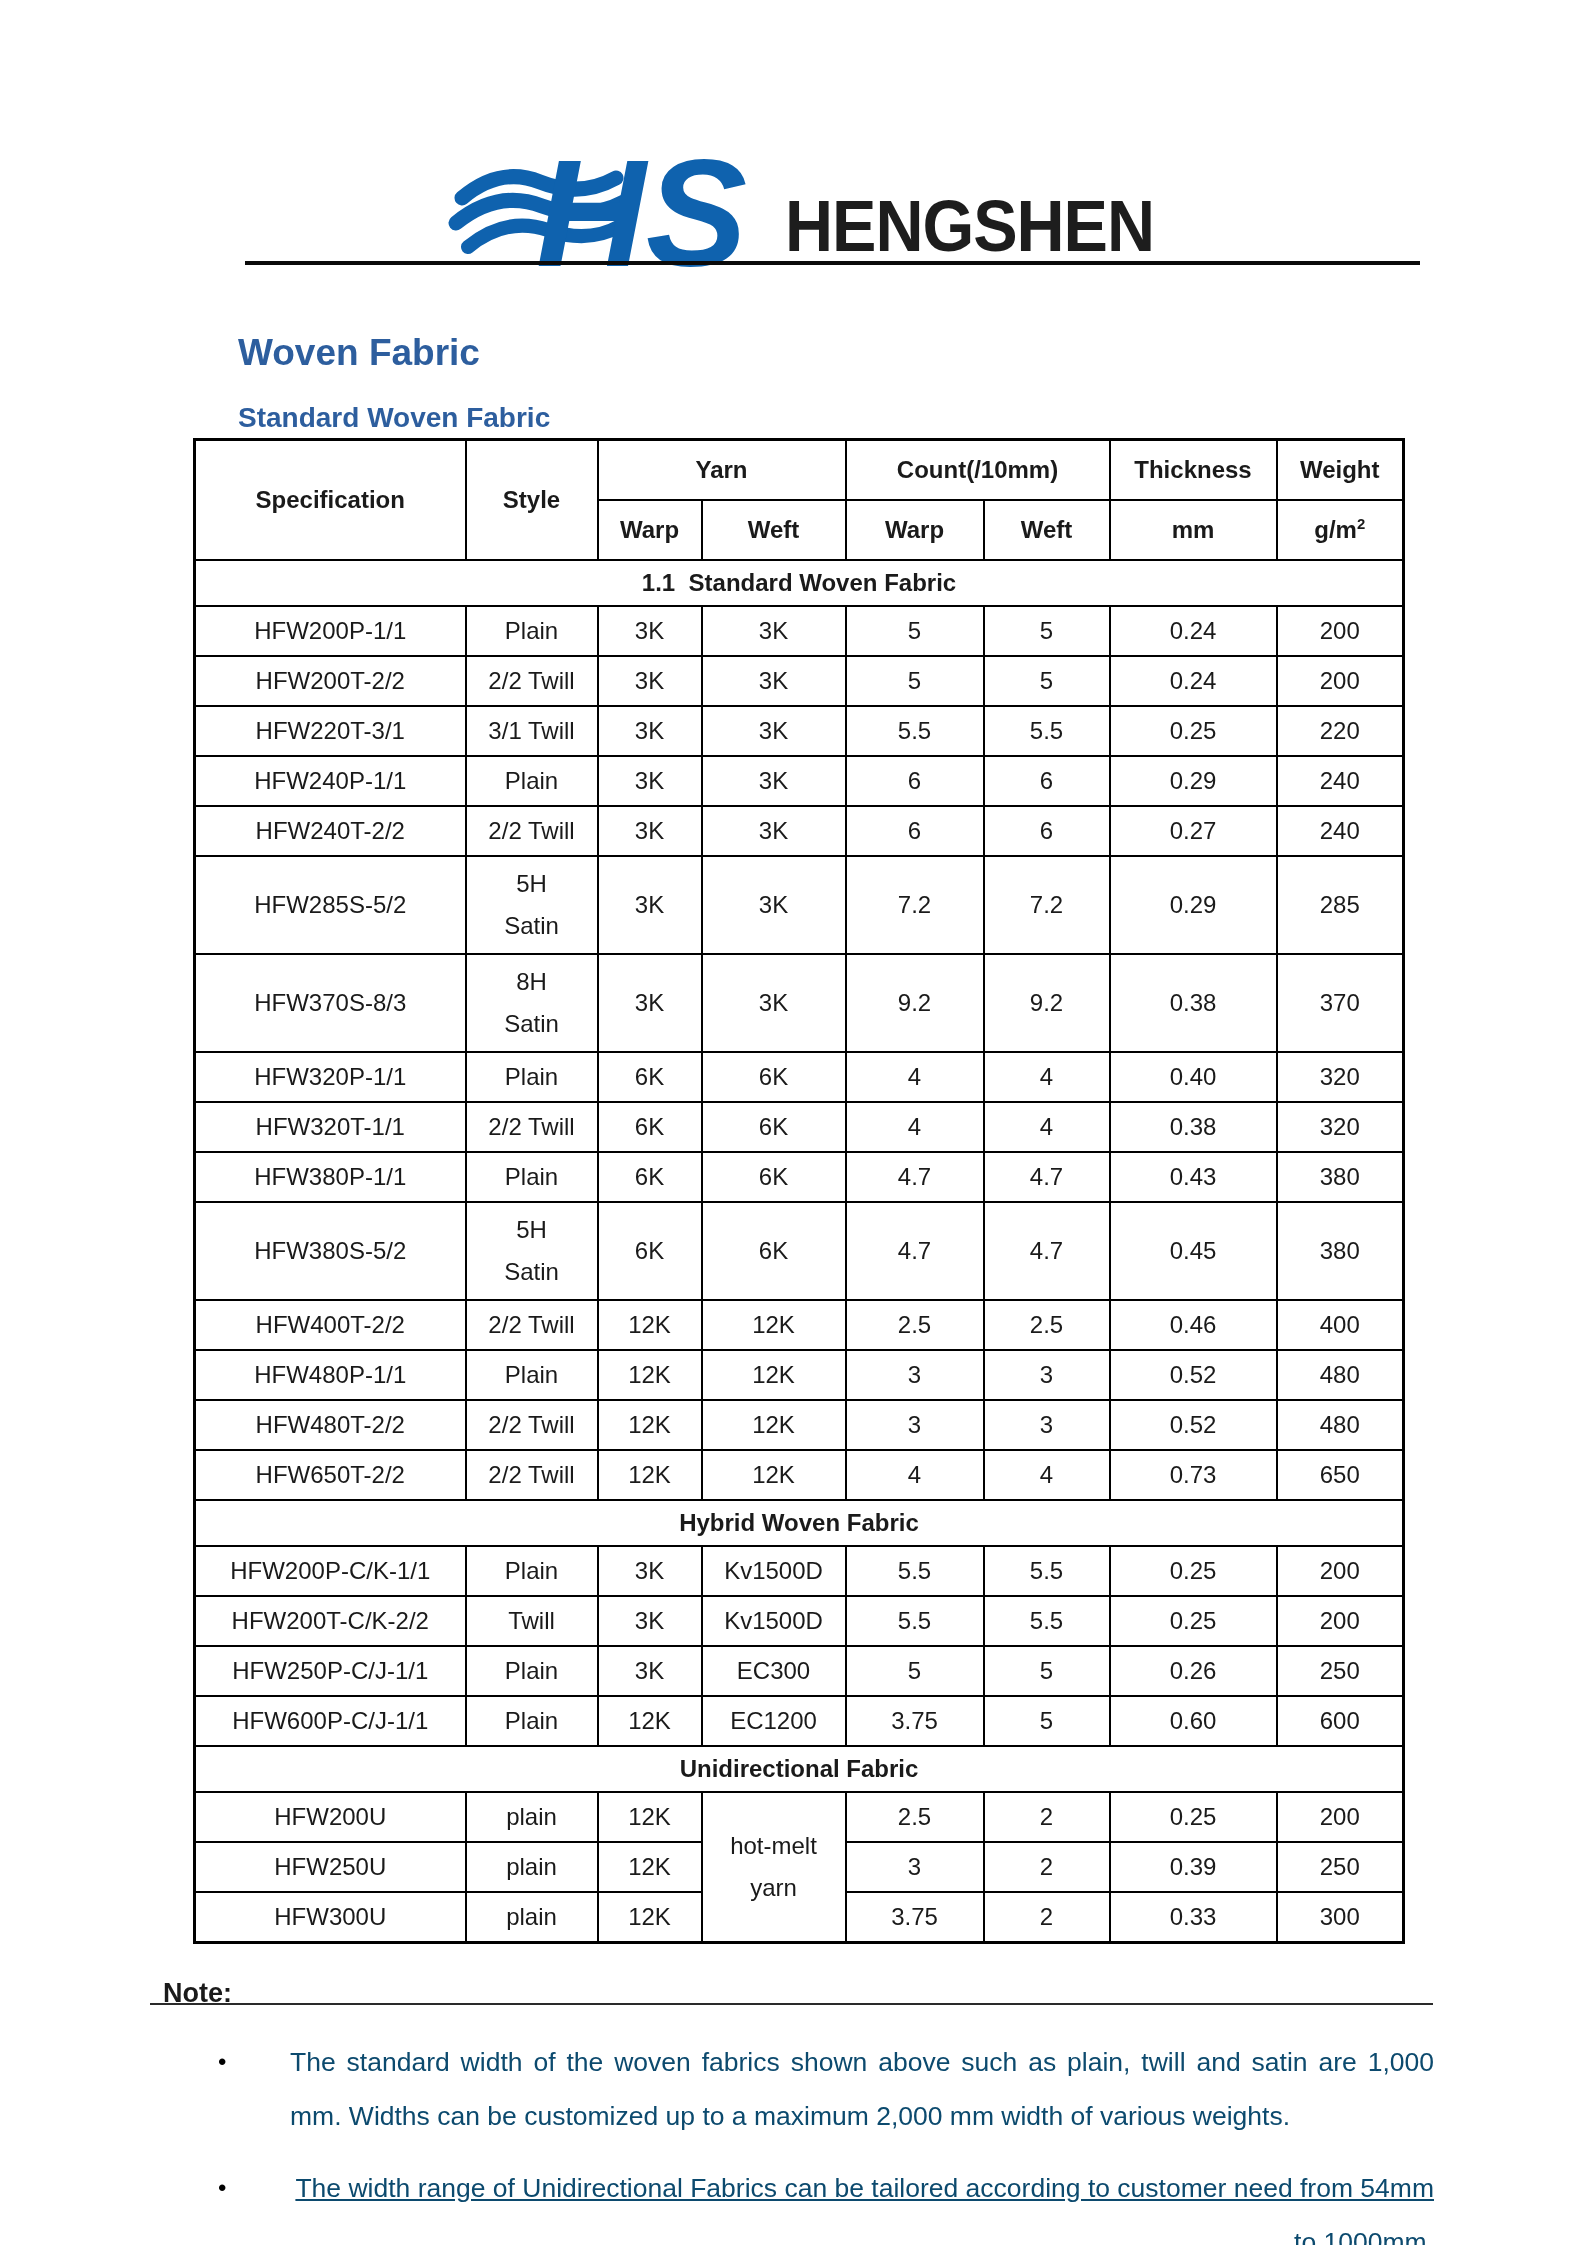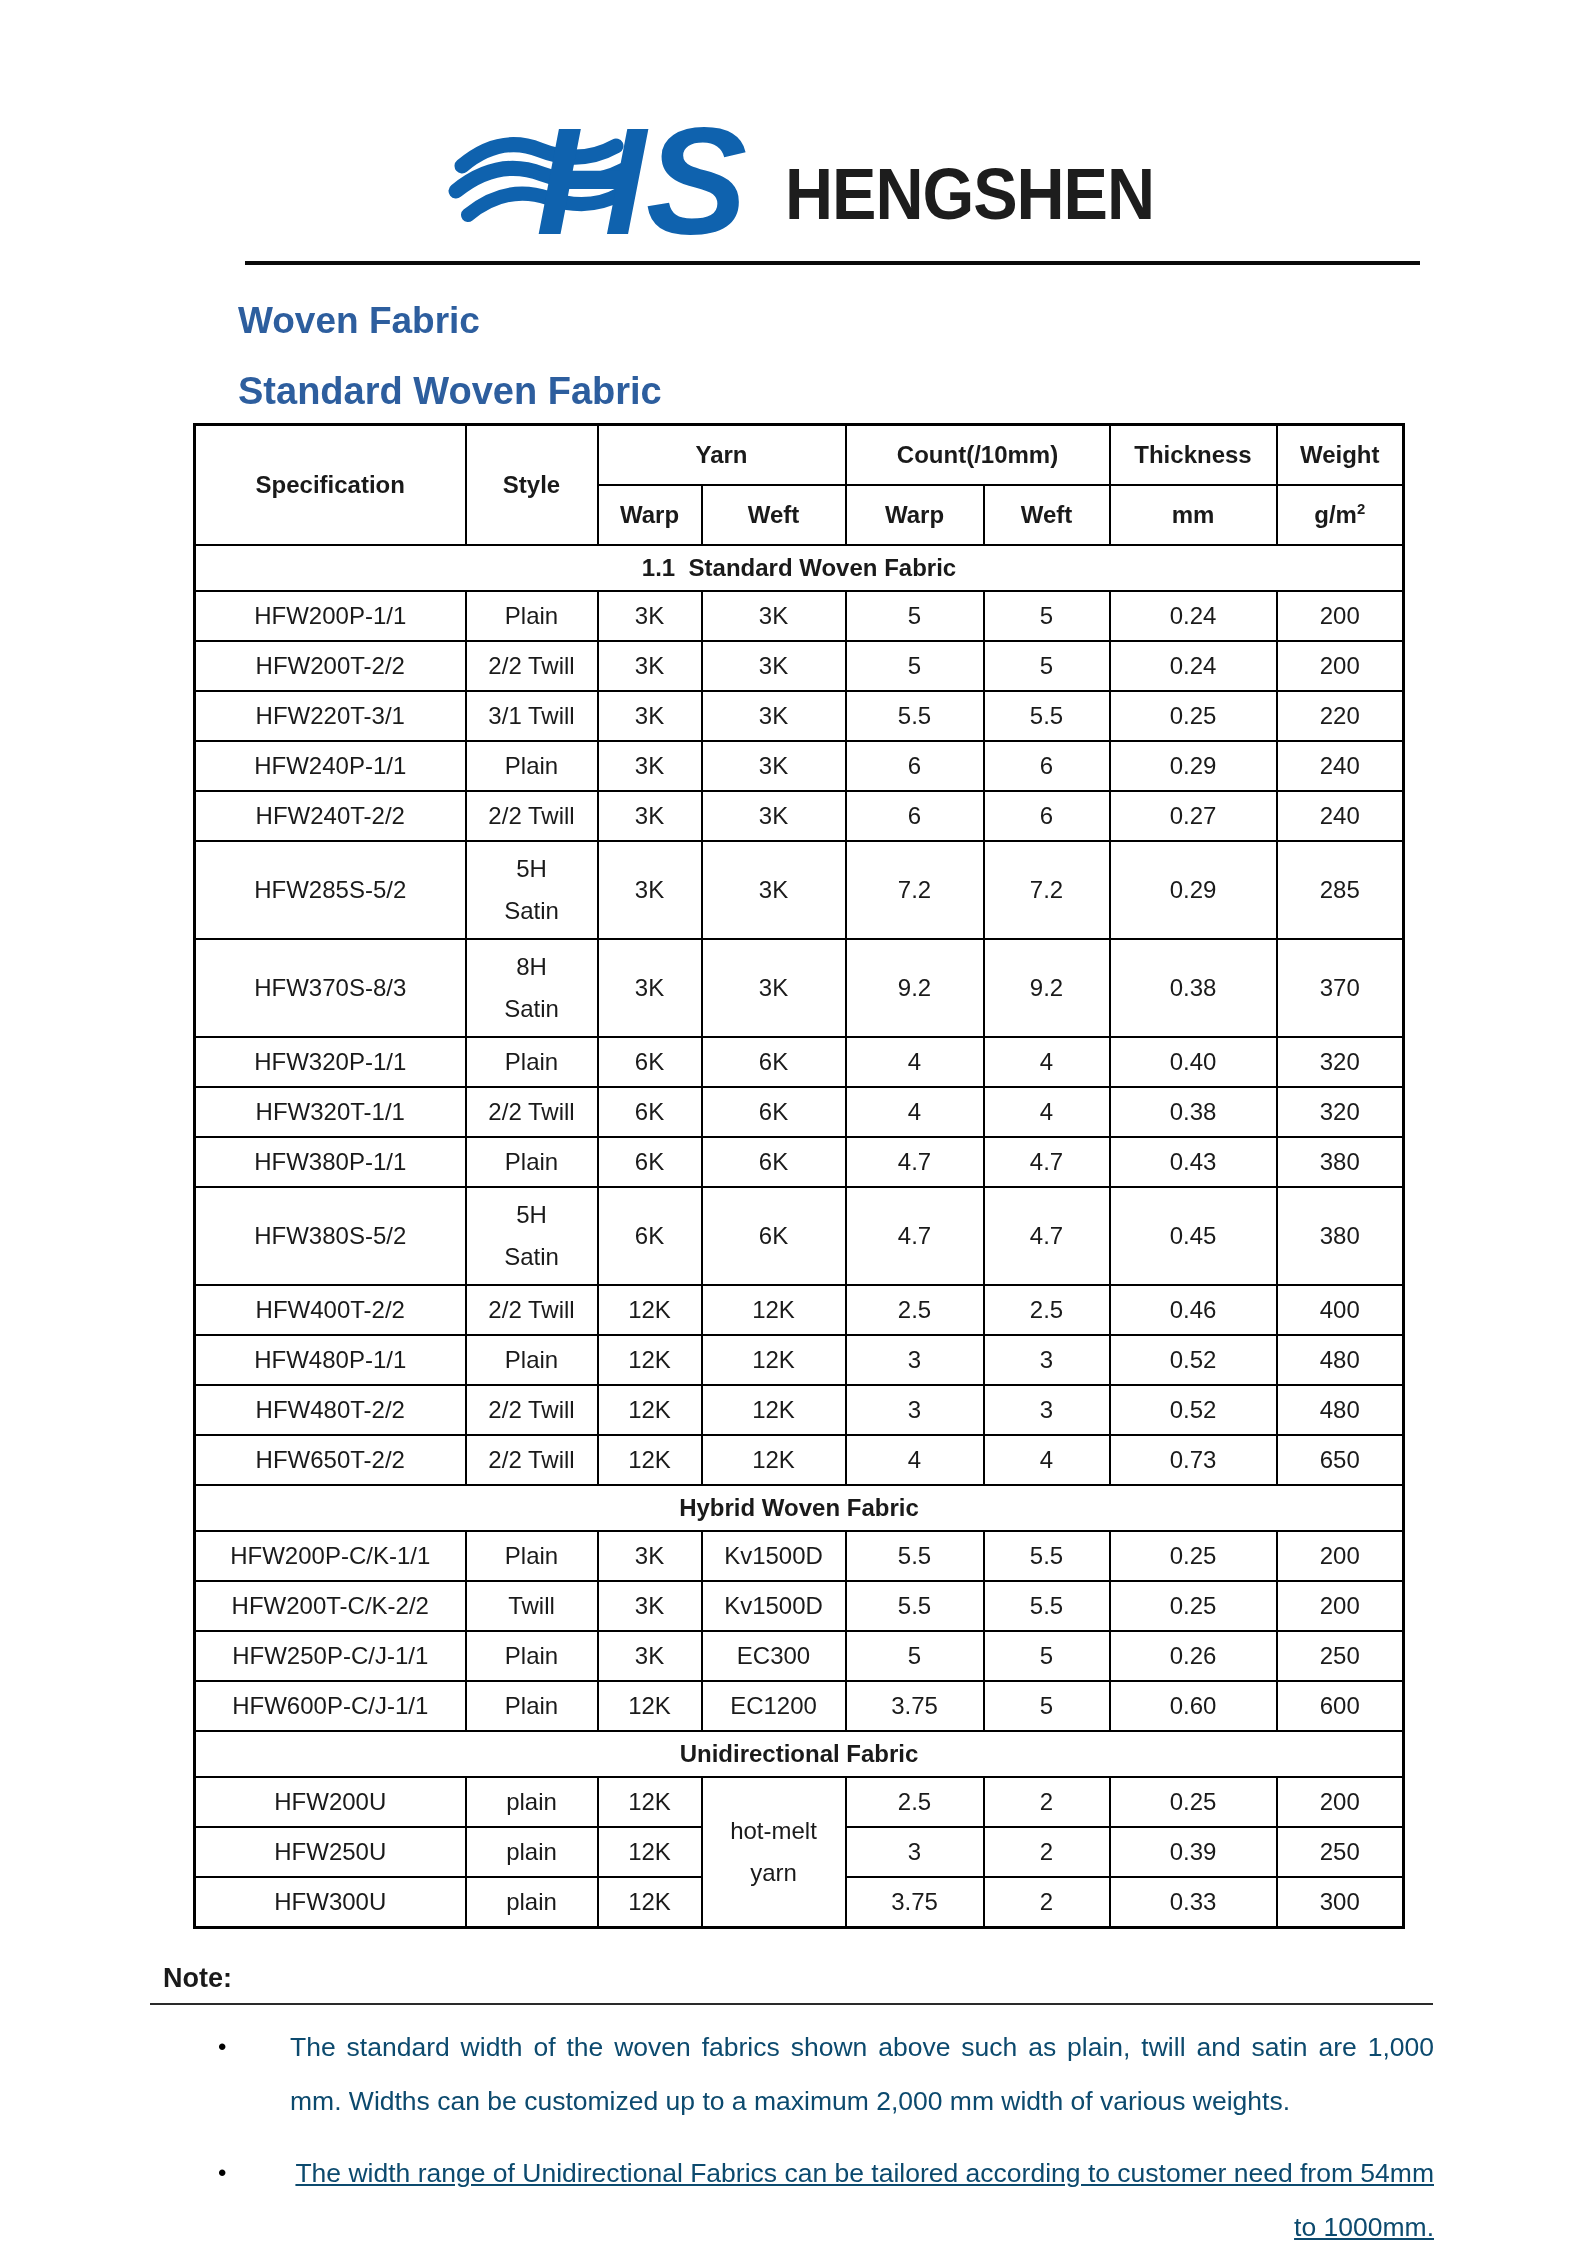--- a/index.html
+++ b/index.html
@@ -18,20 +18,21 @@
   .logo-row {
     padding-top: 88px;
     display: flex;
     justify-content: center;
     align-items: flex-end;
   }
   .logo {
     display: flex;
     align-items: flex-end;
     gap: 22px;
+    margin-top: 32px;
   }
   .logo svg { display: block; }
   .wordmark {
     font-size: 64px;
     font-weight: bold;
     letter-spacing: -1px;
     color: #1d1d1d;
     transform: scaleX(1.04) scaleY(1.12);
     transform-origin: left bottom;
     line-height: 1;
@@ -48,22 +49,22 @@
   }
 
   
   .page-title {
     margin: 54px 0 0 238px;
     font-size: 37px;
     font-weight: bold;
     color: #2d5e9e;
   }
   .page-subtitle {
-    margin: 28px 0 10px 238px;
-    font-size: 38px;
+    margin: 28px 0 4px 238px;
+    font-size: 28px;
     font-weight: bold;
     color: #2d5e9e;
   }
 
   
   table.spec {
     border-collapse: collapse;
     margin-left: 193px;
     width: 1209px;
     table-layout: fixed;

